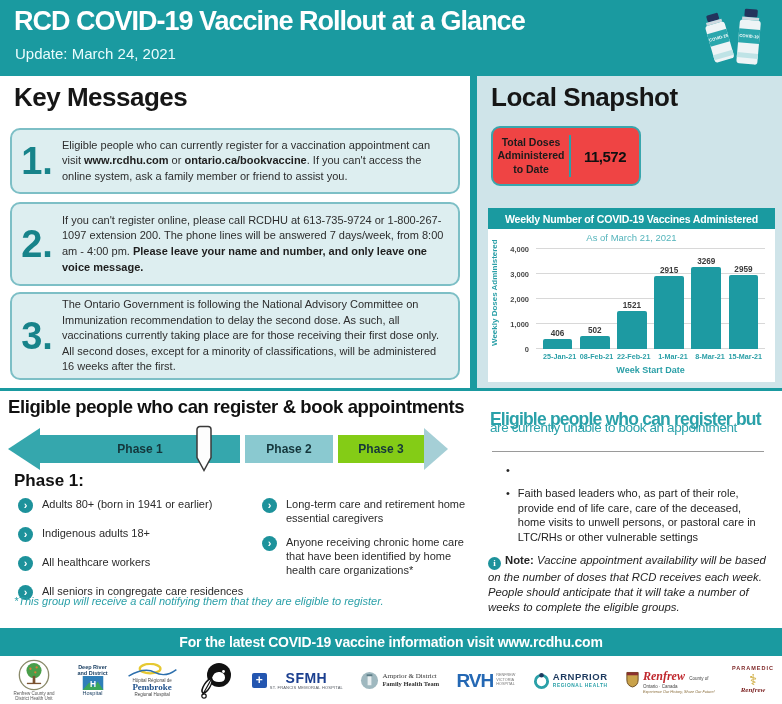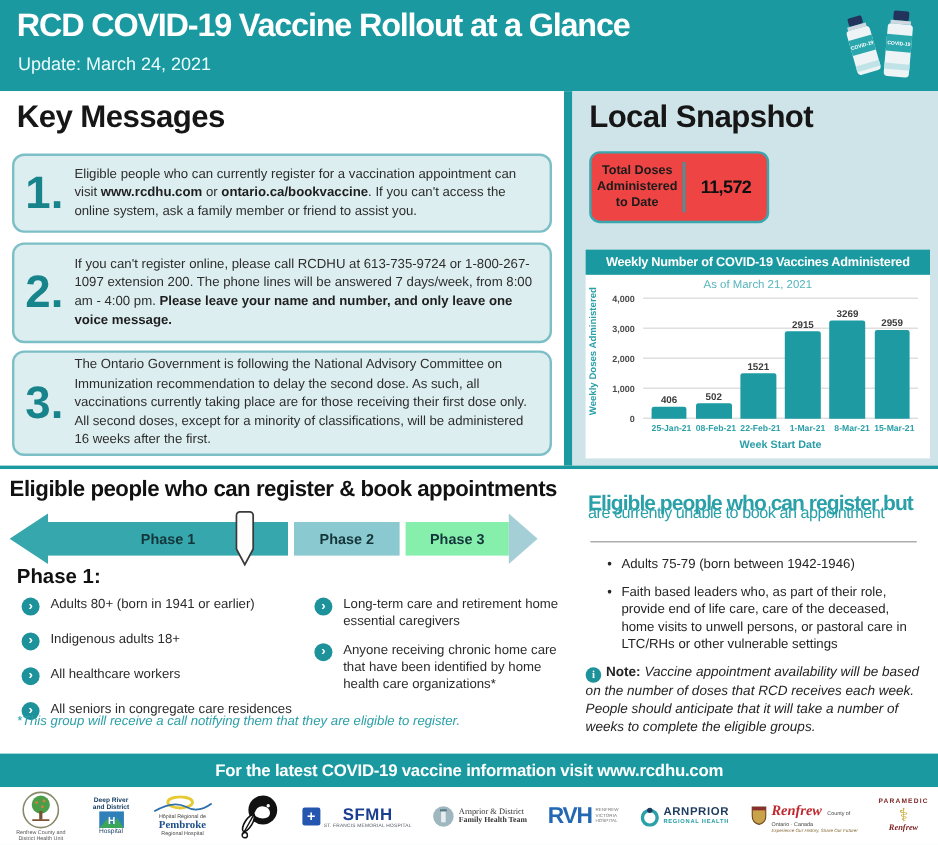--- a/index.html
+++ b/index.html
@@ -55,21 +55,21 @@
   .mid{position:absolute;top:391px;left:0;width:782px;height:237px;background:#fff;}
   .mid-h{position:absolute;left:8px;top:5px;margin:0;font-size:18.5px;font-weight:bold;
          letter-spacing:-0.4px;color:#111;white-space:nowrap;}
   .phase-arrow{position:absolute;left:8px;top:36px;height:44px;display:flex;align-items:center;text-align:center;}
   .ah-left{width:0;height:0;border-top:21px solid transparent;border-bottom:21px solid transparent;
            border-right:32px solid #35a7ad;}
   .pseg{height:28px;display:flex;align-items:center;justify-content:center;
         font-size:12px;font-weight:bold;color:#14363b;}
   .p1{width:200px;background:#35a7ad;margin-right:5px;}
   .p2{width:88px;background:#8ac9d0;margin-right:5px;}
-  .p3{width:86px;background:#86efac;}
+  .p3{width:86px;background:#84cc16;}
   .ah-right{width:0;height:0;border-top:21px solid transparent;border-bottom:21px solid transparent;
             border-left:24px solid #a5cfd6;}
   .pin{position:absolute;left:188px;top:-2px;}
   .phase1-h{position:absolute;left:14px;top:80px;margin:0;font-size:17px;font-weight:bold;color:#111;}
   .eli-col{position:absolute;top:106px;display:flex;flex-direction:column;}
   .col1{left:18px;width:236px;gap:13px;}
   .col2{left:262px;width:214px;gap:9px;}
   .eli{display:flex;gap:9px;font-size:11px;line-height:1.3;color:#2b2b2b;}
   .chev{flex:0 0 15px;height:15px;border-radius:50%;background:#1d929b;color:#fff;font-size:11px;
         font-weight:bold;display:flex;align-items:center;justify-content:center;line-height:1;margin-top:1px;}
@@ -290,21 +290,20 @@
 
     <div class="footnote">*This group will receive a call notifying them that they are eligible to register.</div>
 
     <h2 class="reg-h1">Eligible people who can register but</h2>
     <h3 class="reg-h2">are currently unable to book an appointment</h3>
     <div class="reg-div"></div>
 
     <div class="reg-list">
       <div class="reg-li">
           <span class="dot">•</span>
-          <span>Adults 75-79 (born between 1942-1946)</span>
         </div>
       <div class="reg-li">
           <span class="dot">•</span>
           <span>Faith based leaders who, as part of their role, provide end of life care, care of the deceased, home visits to unwell persons, or pastoral care in LTC/RHs or other vulnerable settings</span>
         </div>
     </div>
 
     <div class="note">
       <span class="info-ic">i</span><b>Note:</b> <span>Vaccine appointment availability will be based on the number of doses that RCD receives each week. People should anticipate that it will take a number of weeks to complete the eligible groups.</span>
     </div>

